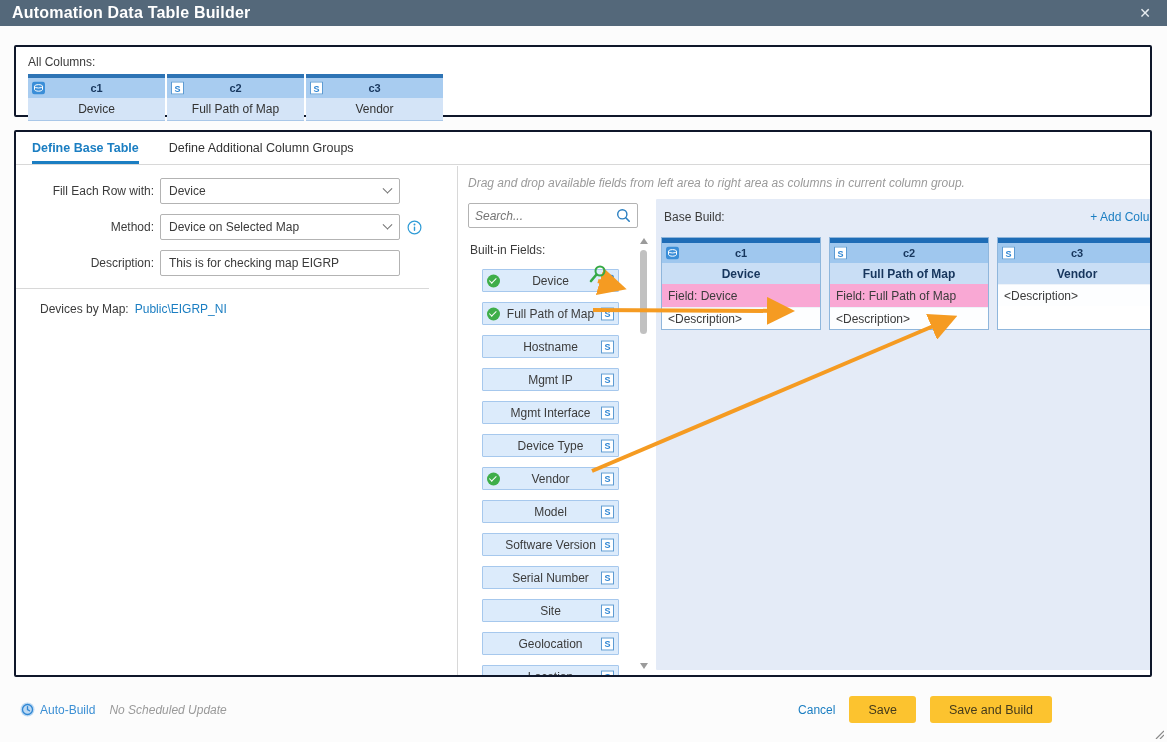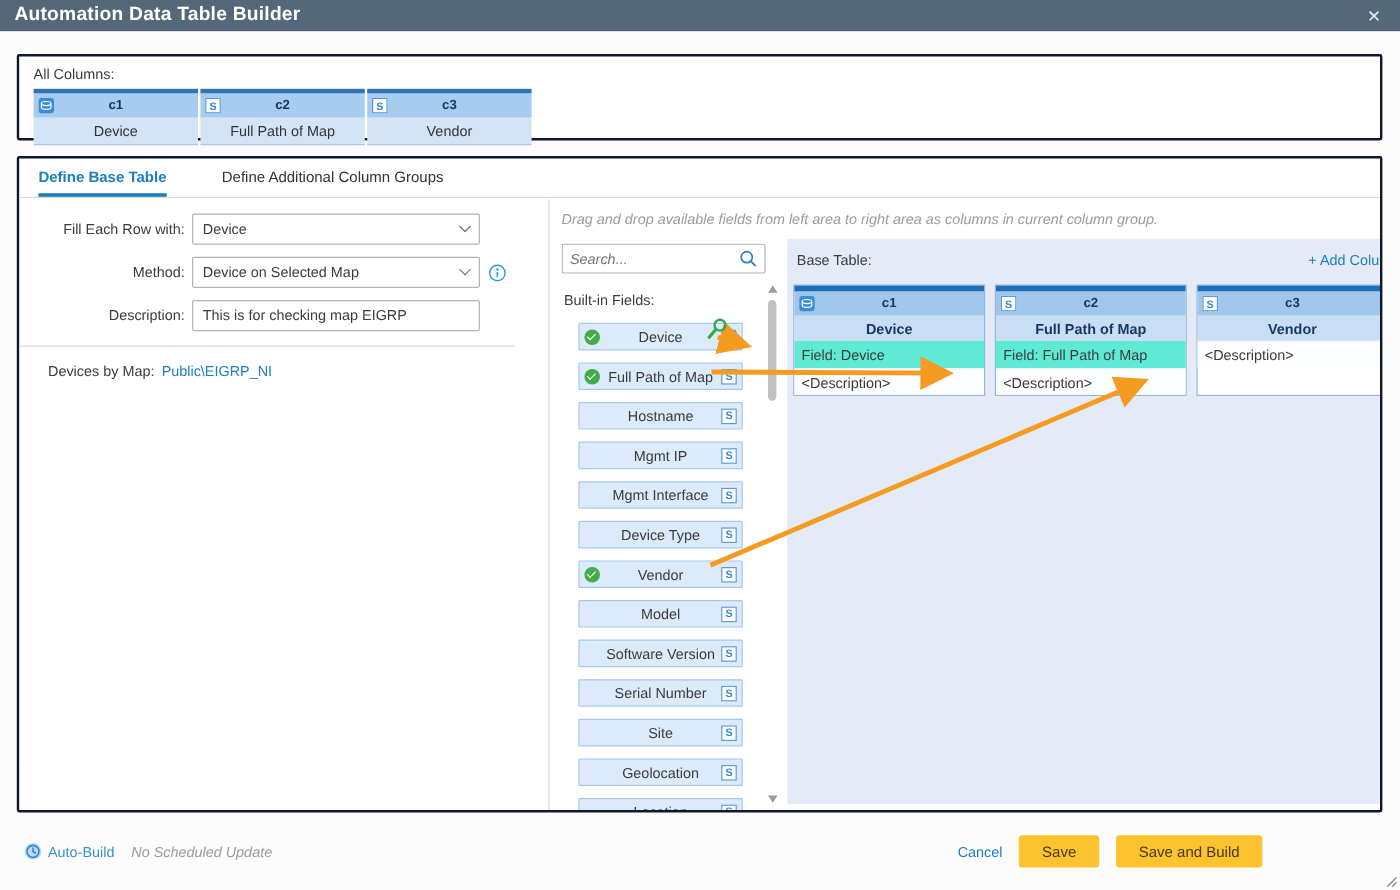--- a/index.html
+++ b/index.html
@@ -26,21 +26,21 @@
   .mini-name { height:22px; background:#d4e4f7; display:flex; align-items:center; justify-content:center; color:#333; }
 
   
   .type-icon-left { position:absolute; left:4px; top:50%; transform:translateY(-50%); display:flex; }
   .s-icon { width:13px; height:13px; background:#fff; border:1px solid #5d9bd3; color:#2f86d3;
     font-size:9px; font-weight:bold; display:flex; align-items:center; justify-content:center; }
   .dev-icon { width:13px; height:13px; display:flex; }
 
   
   .main-box { left:14px; top:130px; width:1138px; height:547px; }
-  .tabs { height:33px; border-bottom:1px solid #d8d8d8; display:flex; align-items:stretch; padding-left:16px; gap:46px; }
+  .tabs { height:33px; border-bottom:1px solid #d8d8d8; display:flex; align-items:stretch; padding-left:16px; gap:30px; }
   .tab { display:flex; align-items:center; border-bottom:3px solid transparent; padding-top:3px; cursor:pointer; color:#333; font-size:12.5px; }
   .tab.active { color:#1b7ec2; font-weight:bold; border-bottom-color:#1b7ec2; }
 
   .main-body { position:absolute; top:34px; left:0; right:0; bottom:0; display:flex; overflow:hidden;gap:28px; }
 
   
   .left-form { width:413px; position:relative; }
   .form-row { display:flex; align-items:center; margin-top:10px; }
   .form-row:first-child { margin-top:12px; }
   .form-label { width:144px; text-align:right; padding-right:6px; color:#3b3b3b; }
@@ -84,21 +84,21 @@
   
   .base-panel { position:absolute; left:198px; top:33px; width:522px; bottom:5px; background:#e4ebf7; border-radius:1px; }
   .panel-head { display:flex; align-items:center; justify-content:space-between; padding:11px 12px 0 8px; }
   .cards { display:flex; gap:8px; padding:13px 0 0 5px; }
   .card { width:160px; background:#fff; border:1px solid #8fb6dc; }
   .card-strip { height:5px; background:#1e6cb6; }
   .card-head { height:20px; background:#9fc7ee; position:relative; display:flex; align-items:center; justify-content:center;
     font-size:11px; font-weight:600; color:#17365d; }
   .card-name { height:21px; background:#c9def5; display:flex; align-items:center; justify-content:center;
     font-weight:bold; color:#17365d; }
-  .card-field { height:23px; background:#5eead4; display:flex; align-items:center; padding-left:6px; }
+  .card-field { height:23px; background:#f9a8d4; display:flex; align-items:center; padding-left:6px; }
   .card-desc { height:22px; background:#fdfeff; display:flex; align-items:center; padding-left:6px; border-top:1px solid #eef3f9; }
 
   
   .footer { position:absolute; left:0; top:677px; width:1072px; height:65px; display:flex; align-items:center; padding:0 20px; }
   .autobuild { display:flex; align-items:center; gap:5px; color:#3b8fd4; cursor:pointer; }
   .sched-status { font-style:italic; color:#9a9a9a; margin-left:14px; }
   .footer-right { margin-left:auto; display:flex; align-items:center; gap:14px; }
   .btn-yellow { background:#fcc32f; border:none; border-radius:3px; height:27px; padding:0 19px;
     font-size:12.5px; color:#443a1b; cursor:pointer; }
   .resize-handle { position:absolute; right:3px; bottom:3px; width:10px; height:10px; }
@@ -278,21 +278,21 @@
       </div>
 
       <div class="vscroll">
         <div class="sb-up"></div>
         <div class="sb-thumb"></div>
         <div class="sb-down"></div>
       </div>
 
       <div class="base-panel">
         <div class="panel-head">
-          <span>Base Table:</span>
+          <span>Base Build:</span>
           <span class="link">+ Add Column</span>
         </div>
         <div class="cards">
           <div class="card">
             <div class="card-strip"></div>
             <div class="card-head">
               <span class="type-icon-left">
                   <span class="dev-icon">
                 <svg width="13" height="13" viewBox="0 0 13 13">
                       <rect width="13" height="13" rx="3" fill="#3a8ed8"></rect>

